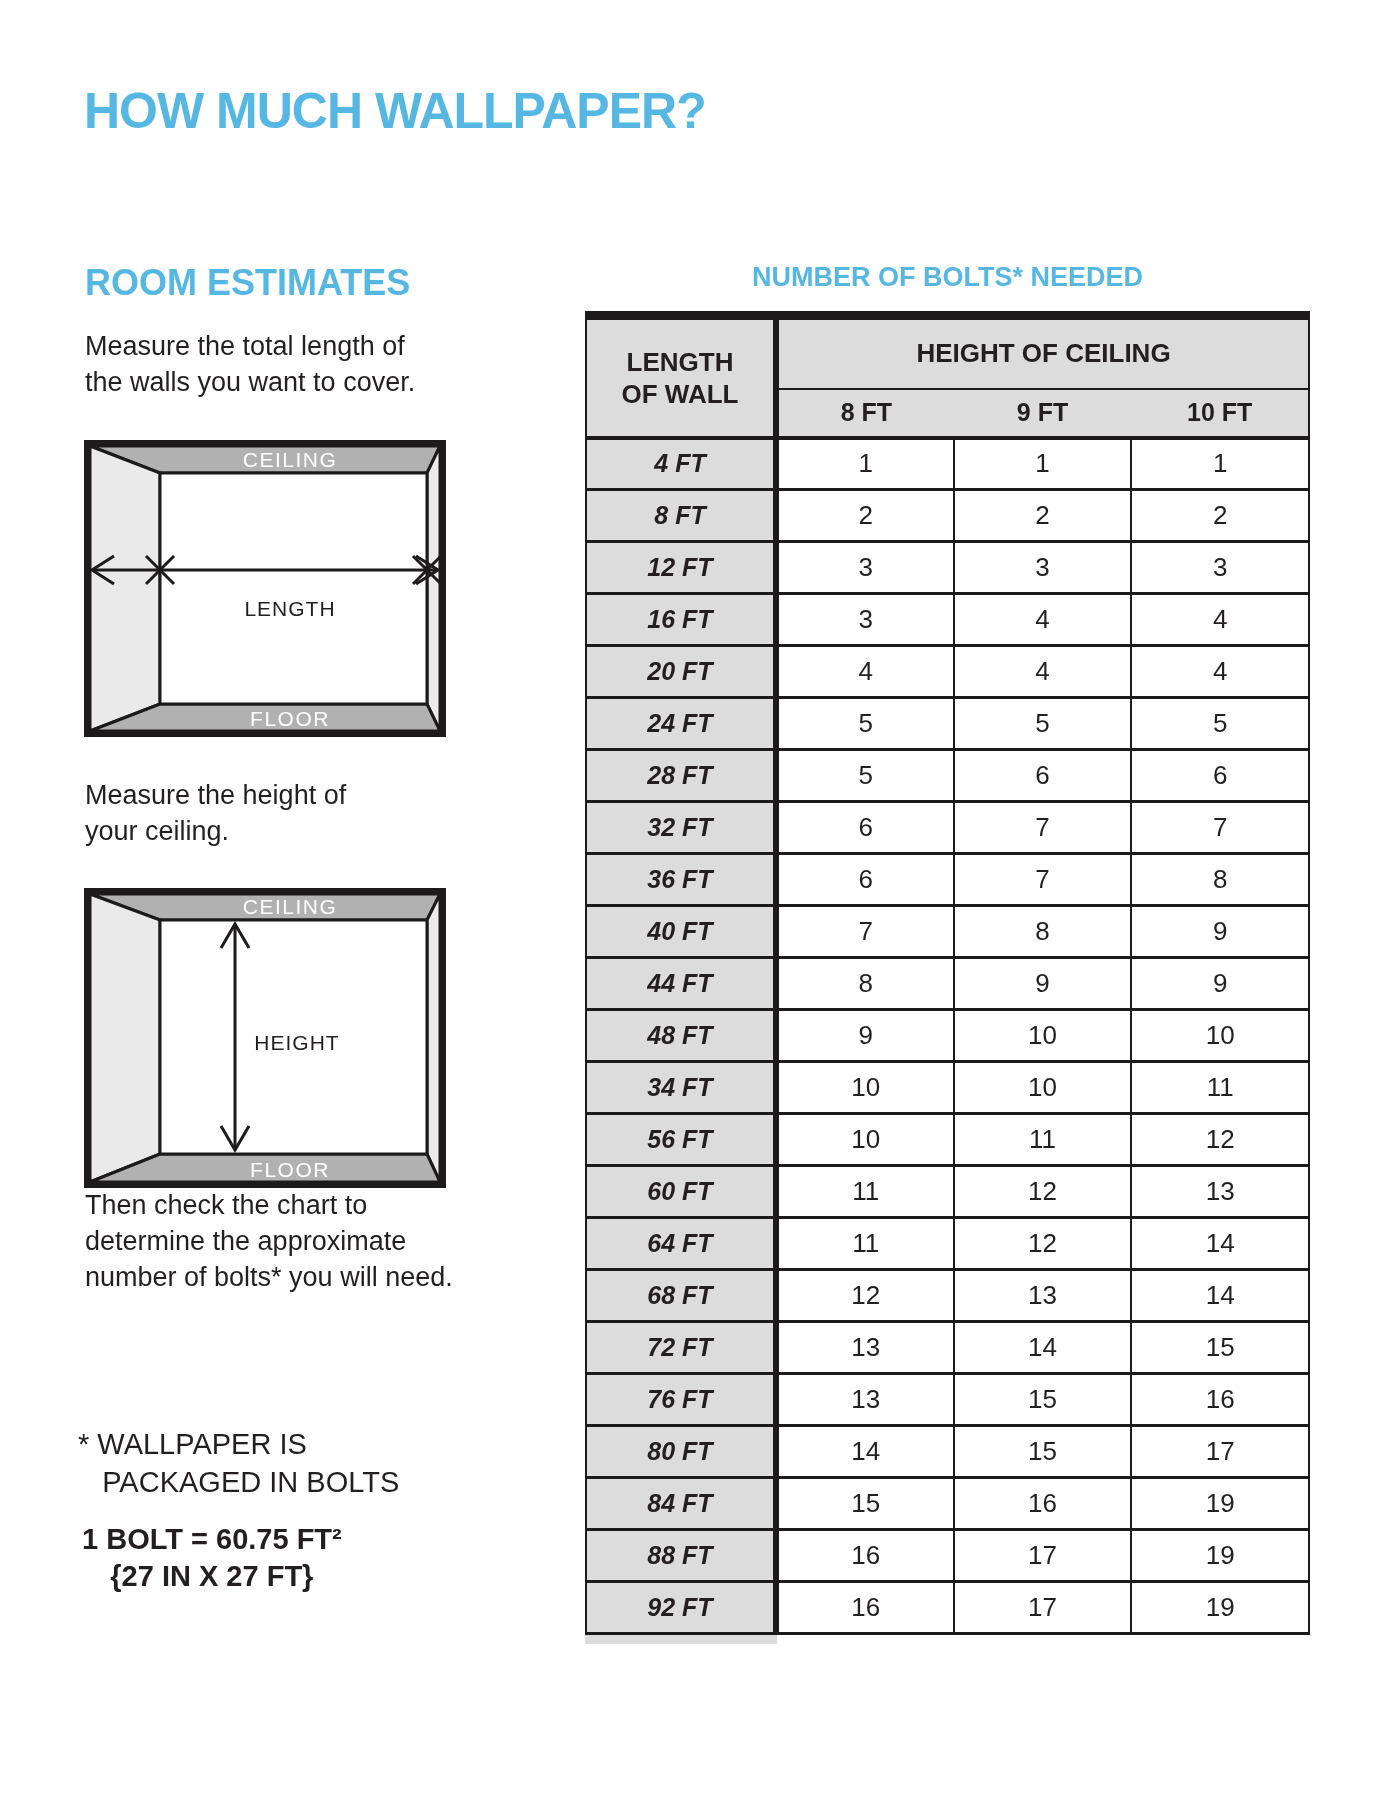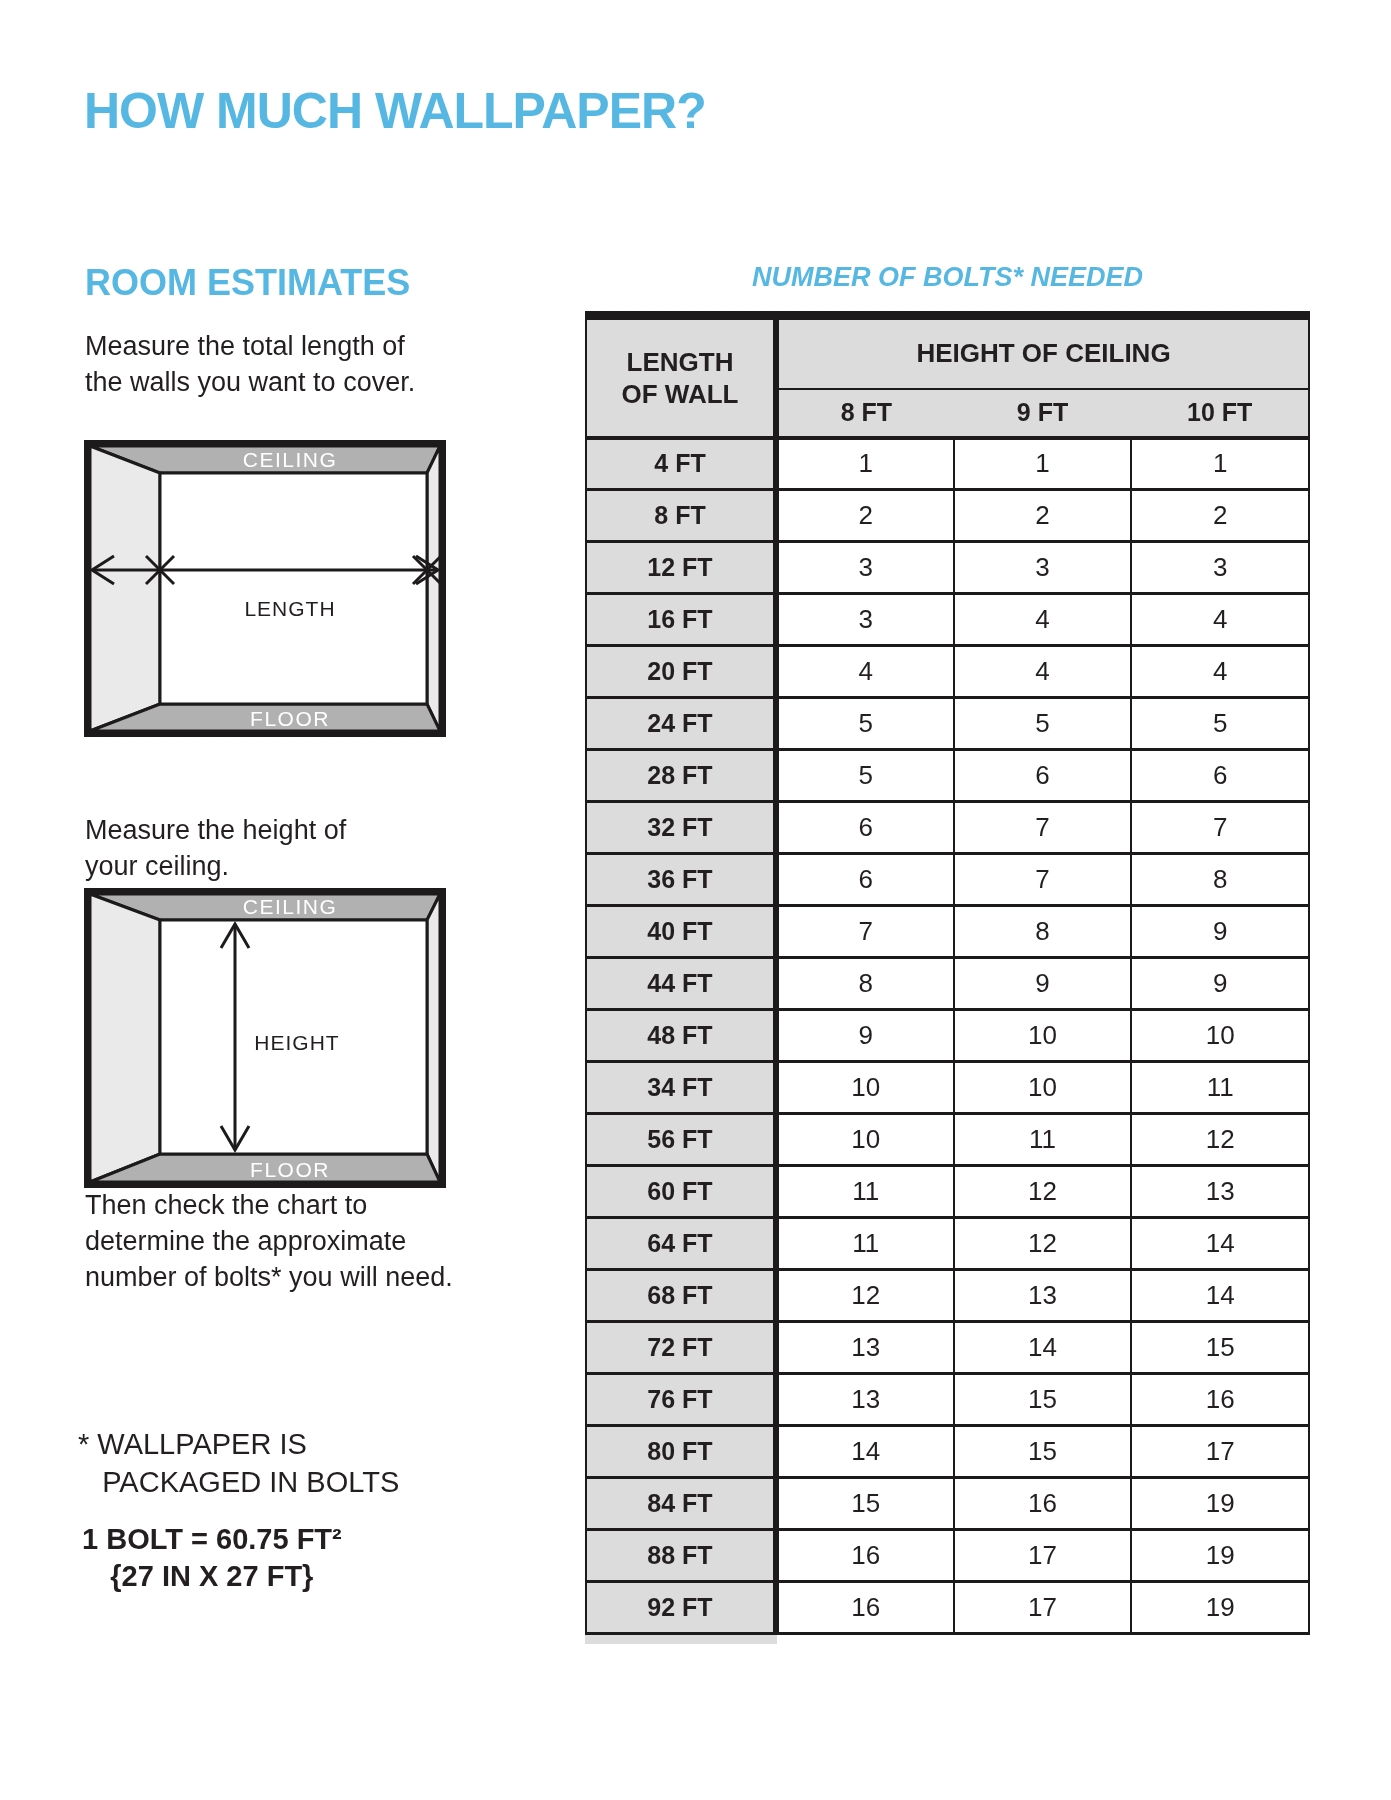--- a/index.html
+++ b/index.html
@@ -28,30 +28,29 @@
   .sec-title{
     position:absolute;left:85px;top:262px;
     font-size:36px;font-weight:bold;
     color:var(--accent);
   }
   .tbl-heading{
     position:absolute;left:585px;top:262px;width:725px;
     text-align:center;
     font-size:27px;font-weight:bold;
     color:var(--accent);
-    font-style:italic;
   }
   .para{
     position:absolute;left:85px;
     font-size:27px;line-height:36px;
     white-space:pre-line;
     color:var(--text);
   }
   .p1{top:328px;}
-  .p2{top:777px;margin-top:35px;}
+  .p2{top:777px;}
   .p3{top:1187px;}
   .footnote{
     position:absolute;left:78px;top:1425px;
     font-size:29px;font-weight:normal;line-height:38px;
     white-space:pre-wrap;
     color:var(--text);
   }
   .bolt-info{
     position:absolute;left:82px;top:1521px;
     font-size:29px;font-weight:bold;line-height:37px;
@@ -110,20 +109,21 @@
     border:2px solid var(--line);
     border-top-width:3px;border-bottom-width:3px;
   }
   th.len{
     background:var(--table-gray);
     height:52px;
     font-size:25px;font-weight:bold;
     border-right:6px solid var(--line);
     border-top:3px solid var(--line);
     border-bottom:3px solid var(--line);
+    font-style:italic;
   }
   .tbl-tail{
     width:192px;height:9px;
     background:var(--table-gray);
   }
 </style>
 </head>
 <body>
 
 <div class="page">

